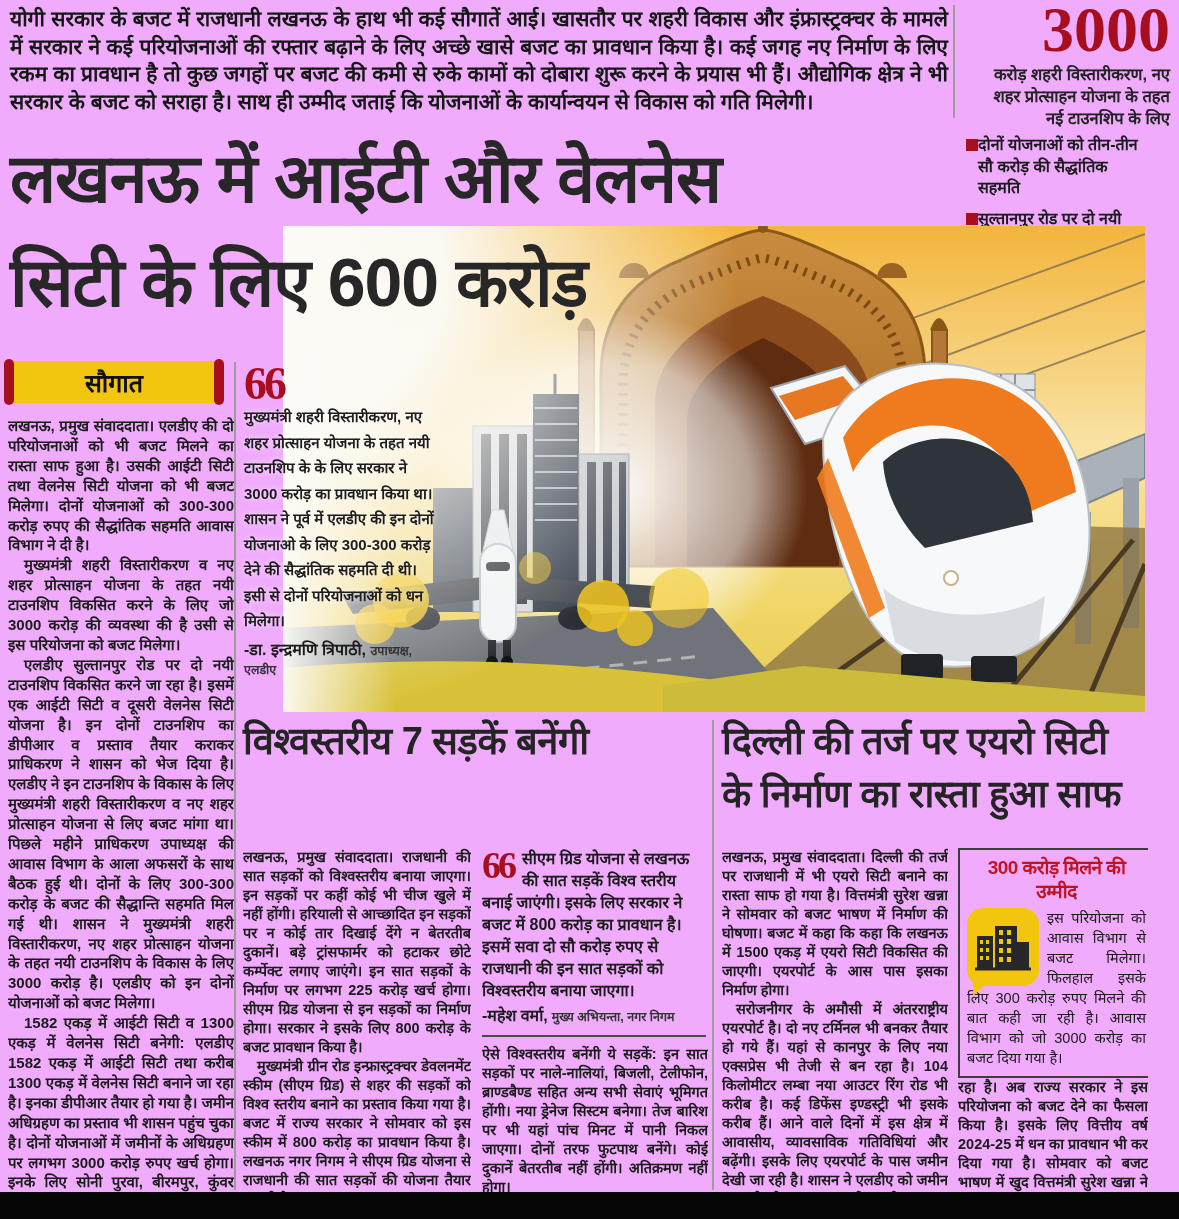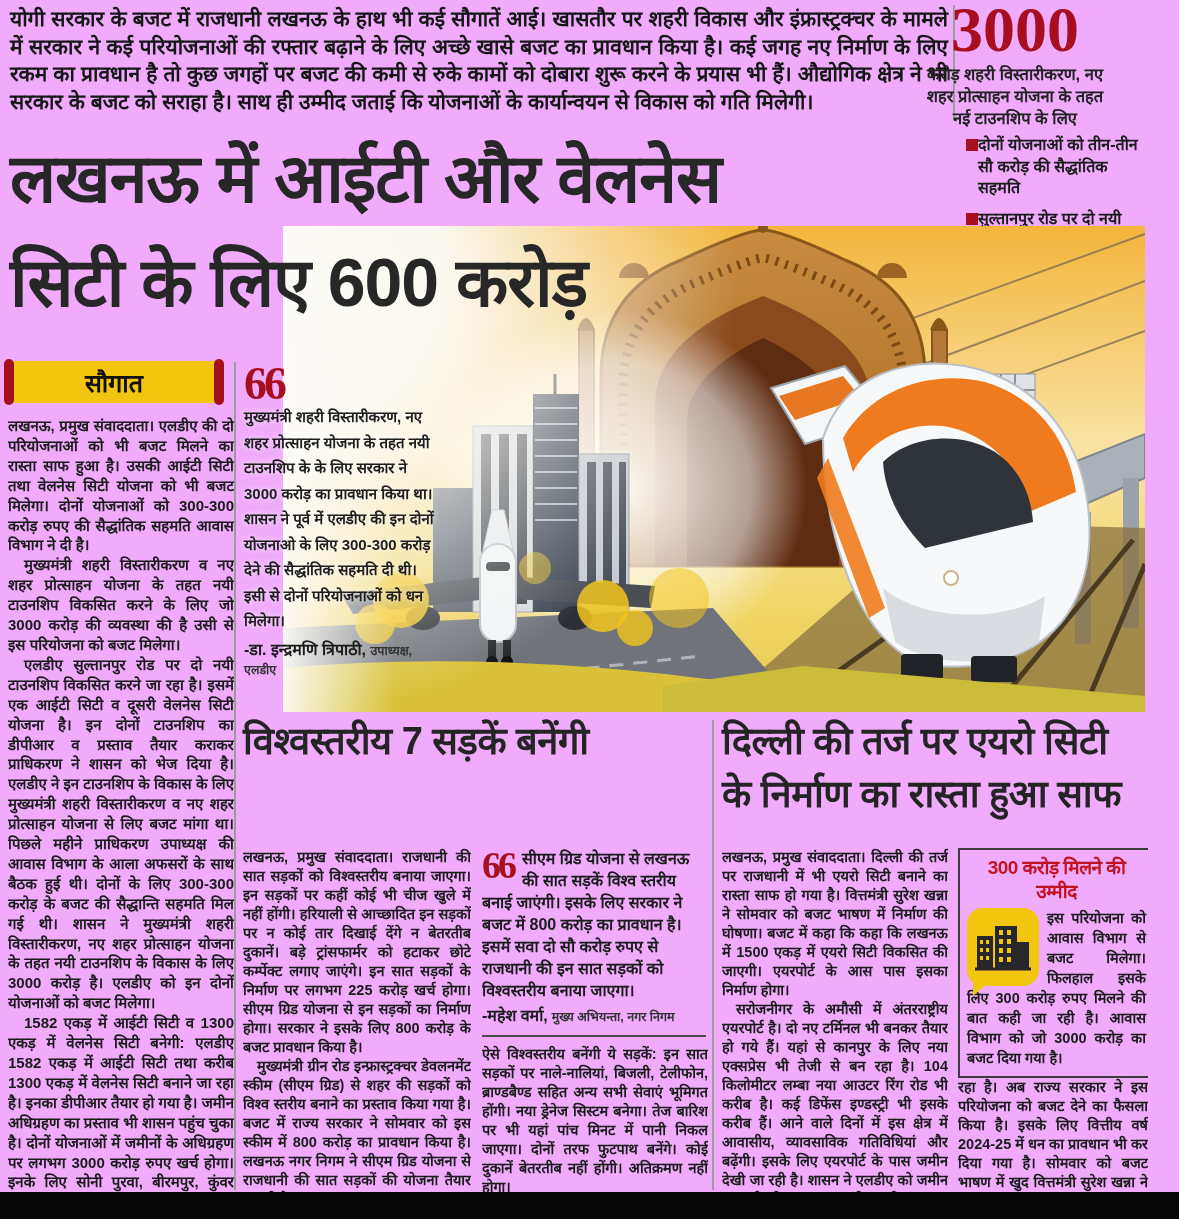--- a/index.html
+++ b/index.html
@@ -9,21 +9,21 @@
     font-family:"Liberation Sans","DejaVu Sans",sans-serif;color:#1b1b1b;
   }
   
   .intro{
     position:absolute;left:10px;top:5px;width:938px;margin:0;
     font-size:21px;line-height:27.5px;font-weight:700;text-align:justify;color:#161616;
   }
   .vrule{position:absolute;width:2px;background:#9c9c9c;}
   .hline{border-top:2px solid #4a4a4a;margin:8px 2px 8px 0;}
   
-  .stats{position:absolute;left:922px;top:0;width:186px;text-align:center;}
+  .stats{position:absolute;left:984px;top:0;width:186px;text-align:right;}
   .stats-number{font-family:"Liberation Serif","DejaVu Serif",serif;font-size:64px;line-height:60px;font-weight:700;color:#a80f1e;}
   .stats-desc{font-size:16.5px;line-height:22px;font-weight:700;color:#222;margin-top:3px;}
   .stats-bullets{position:absolute;left:966px;top:134px;width:180px;text-align:left;}
   .bullet{display:flex;font-size:16px;line-height:21.5px;font-weight:700;margin-bottom:9px;}
   .bullet .sq{flex:none;width:12px;height:12px;background:#a80f1e;margin-top:5px;}
   
   .headline{position:absolute;left:10px;top:126px;z-index:6;color:#272727;font-weight:800;letter-spacing:-1px;}
   .headline .hl{display:block;font-size:68px;line-height:104px;white-space:nowrap;}
   
   .hero{position:absolute;left:283px;top:226px;width:862px;height:486px;z-index:1;}
@@ -58,21 +58,21 @@
   .subhead .hl{display:block;font-size:38px;line-height:53px;white-space:nowrap;}
   .bodycol{position:absolute;height:344px;overflow:hidden;font-size:14.5px;line-height:19px;
     font-weight:600;text-align:justify;z-index:5;}
   .bodycol p{margin:0;}
   .bodycol p + p{text-indent:14px;}
   .quote2 .qmark{font-size:38px;line-height:34px;float:left;margin-right:8px;}
   .quote2 .qtext{font-size:16px;line-height:22px;font-weight:700;text-align:left;}
   
   .infobox{border:2px solid #3c3c3c;border-right:none;padding:6px 2px 8px 7px;}
   .infobox .ttl{color:#c11422;font-size:19px;line-height:24px;font-weight:800;text-align:center;letter-spacing:-.5px;}
-  .infobox .itext{font-size:14.5px;line-height:20px;font-weight:700;text-align:justify;margin-top:4px;}
+  .infobox .itext{font-size:14.5px;line-height:20px;font-weight:400;text-align:justify;margin-top:4px;}
   .bubble{float:left;width:72px;height:78px;margin:4px 8px 2px 0;position:relative;}
   .bubble .bg{position:absolute;inset:0;background:#f2c60e;border-radius:16px;}
   .bubble .tail{position:absolute;left:6px;bottom:-10px;width:0;height:0;
     border-left:16px solid #f2c60e;border-bottom:14px solid transparent;}
   .bubble svg{position:absolute;left:8px;top:14px;}
   .cont{margin-top:12px;}
   .blackbar{position:absolute;left:0;top:1192px;width:1179px;height:27px;background:#060606;}
 </style>
 </head>
 <body>

